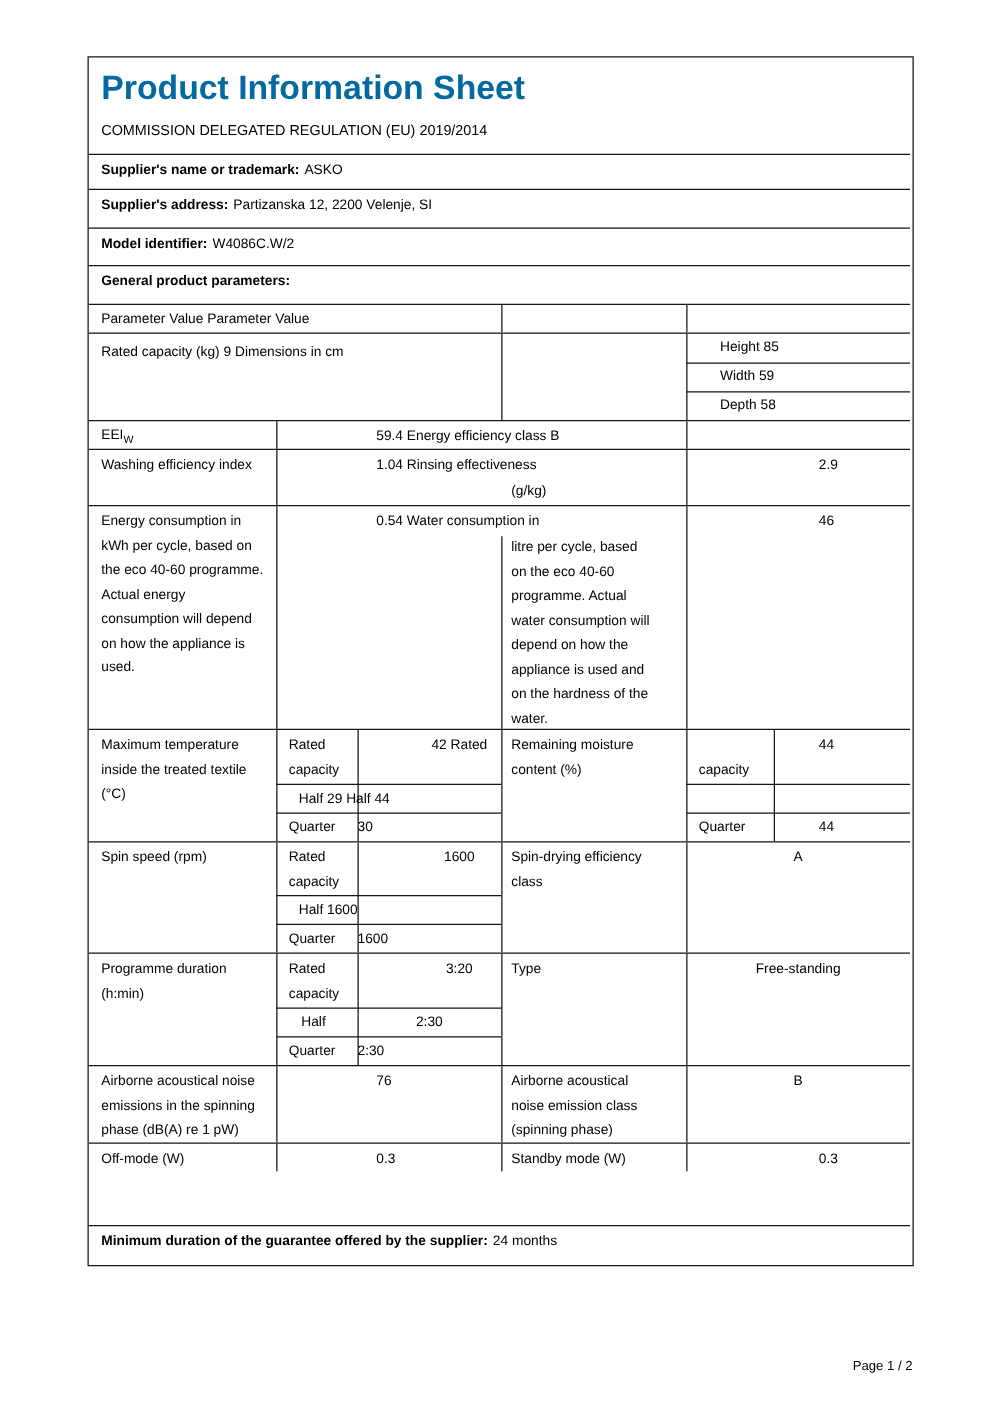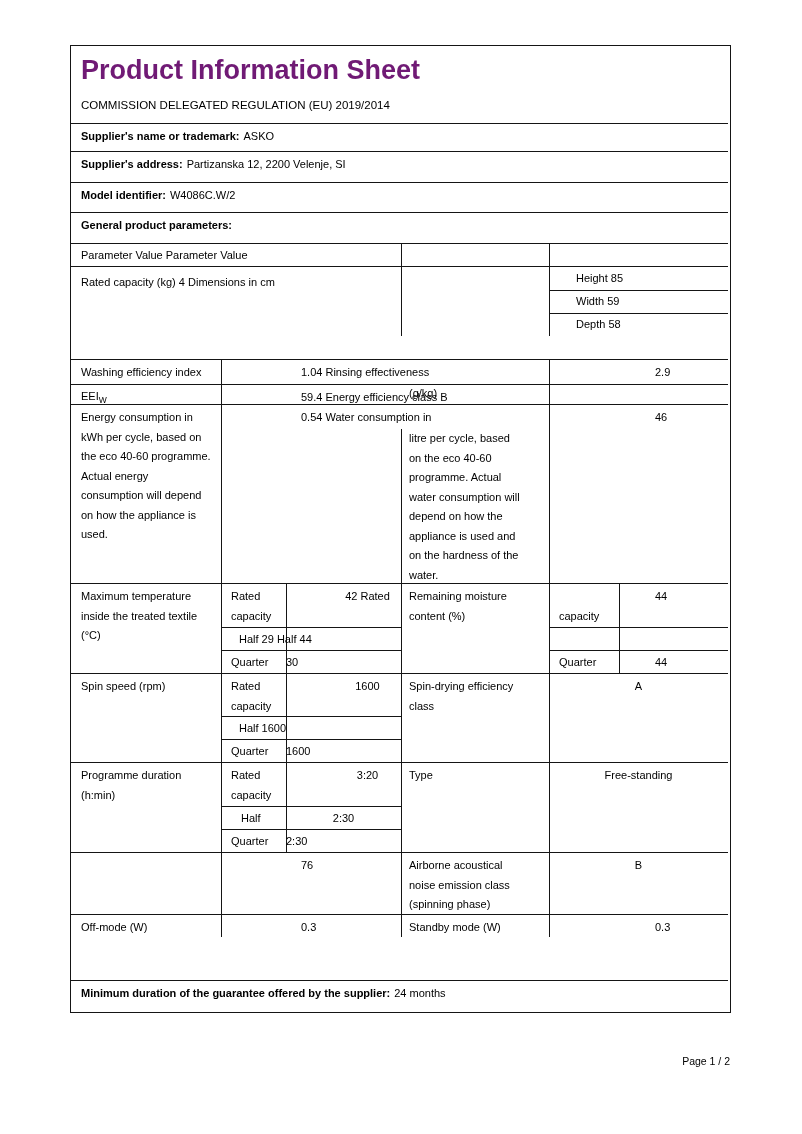--- a/index.html
+++ b/index.html
@@ -8,33 +8,33 @@
   .sheet{position:absolute;left:70px;top:45px;width:659px;height:966px;
          border:1px solid #151515;box-sizing:content-box;}
   .row{position:absolute;left:0;width:657px;border-top:1px solid #151515;box-sizing:border-box;}
   .r-title{top:0;height:77px;border-top:none;}
   .r-name{top:77px;height:28px;}
   .r-addr{top:105px;height:31px;}
   .r-model{top:136px;height:30px;}
   .r-general{top:166px;height:31px;}
   .r-phdr{top:197px;height:23px;}
   .r-cap{top:220px;height:70px;}
-  .r-eei{top:290px;height:23px;margin-top:48px;}
+  .r-eei{top:290px;height:23px;}
   .r-wash{top:313px;height:45px;}
   .r-energy{top:358px;height:179px;}
   .r-maxt{top:537px;height:90px;}
   .r-spin{top:627px;height:89px;}
   .r-prog{top:716px;height:90px;}
   .r-noise{top:806px;height:62px;}
   .r-off{top:868px;height:23px;}
   .r-delay{top:891px;height:43px;}
   .r-guar{top:934px;height:32px;}
 
   .doc-title{position:absolute;left:10px;top:8px;font-size:27px;line-height:32px;
-             font-weight:bold;color:#701a75;white-space:nowrap;}
+             font-weight:bold;color:#0369a1;white-space:nowrap;}
   .doc-reg{position:absolute;left:10px;top:50px;font-size:11.5px;white-space:nowrap;}
   .labelrow{padding:3px 8px 0 10px;}
   .lbl{font-weight:bold;}
   .val{margin-left:4px;}
 
   .v{position:absolute;top:0;bottom:0;width:1px;background:#151515;}
   .h{position:absolute;height:1px;background:#151515;}
   .v1{left:150px}.v2{left:330px}.v3{left:478px}.vm{left:215px}.vr{left:548px}
   .r-energy .v2{top:24px;}
 
@@ -77,21 +77,21 @@
   .r-spin .hA{top:42px;left:150px;width:180px;}
   .r-spin .hB{top:65px;left:150px;width:180px;}
   .r-spin .hf{top:45px;}
   .r-spin .qa,.r-spin .qv{top:68px;}
 
   .r-prog .hA{top:43px;left:150px;width:180px;}
   .r-prog .hB{top:66px;left:150px;width:180px;}
   .r-prog .ha,.r-prog .hv{top:46px;}
   .r-prog .qa,.r-prog .qv{top:69px;}
 
-  .footer{position:absolute;right:72px;top:1052px;font-size:10.5px;}
+  .footer{position:absolute;right:72px;top:1084px;font-size:10.5px;}
 </style>
 </head>
 <body>
 
 <div class="page">
   <div class="sheet">
 
     <div class="row r-title">
       <div class="doc-title">Product Information Sheet</div>
       <div class="doc-reg">COMMISSION DELEGATED REGULATION (EU) 2019/2014</div>
@@ -117,21 +117,21 @@
       <i class="v v2"></i>
       <i class="v v3"></i>
       <span class="pt">Parameter Value Parameter Value</span>
     </div>
 
     <div class="row r-cap">
       <i class="v v2"></i>
       <i class="v v3"></i>
       <i class="h hA"></i>
       <i class="h hB"></i>
-      <span class="ct">Rated capacity (kg) 4 Dimensions in cm</span>
+      <span class="ct">Rated capacity (kg) 9 Dimensions in cm</span>
       <span class="dm d1">Height 85</span>
       <span class="dm d2">Width 59</span>
       <span class="dm d3">Depth 58</span>
     </div>
 
     <div class="row r-eei">
       <i class="v v1"></i>
       <i class="v v3"></i>
       <span class="el"><span>EEI</span><sub>W</sub></span>
       <span class="c2v">59.4 Energy efficiency class B</span>
@@ -211,20 +211,21 @@
       <span class="qa">Quarter</span>
       <span class="qv">2:30</span>
       <div class="c3">Type</div>
       <span class="c4c">Free-standing</span>
     </div>
 
     <div class="row r-noise">
       <i class="v v1"></i>
       <i class="v v2"></i>
       <i class="v v3"></i>
+      <div class="c1">Airborne acoustical noise emissions in the spinning phase (dB(A) re 1 pW)</div>
       <span class="c2v">76</span>
       <div class="c3">Airborne acoustical noise emission class (spinning phase)</div>
       <span class="c4c">B</span>
     </div>
 
     <div class="row r-off">
       <i class="v v1"></i>
       <i class="v v2"></i>
       <i class="v v3"></i>
       <div class="c1">Off-mode (W)</div>

